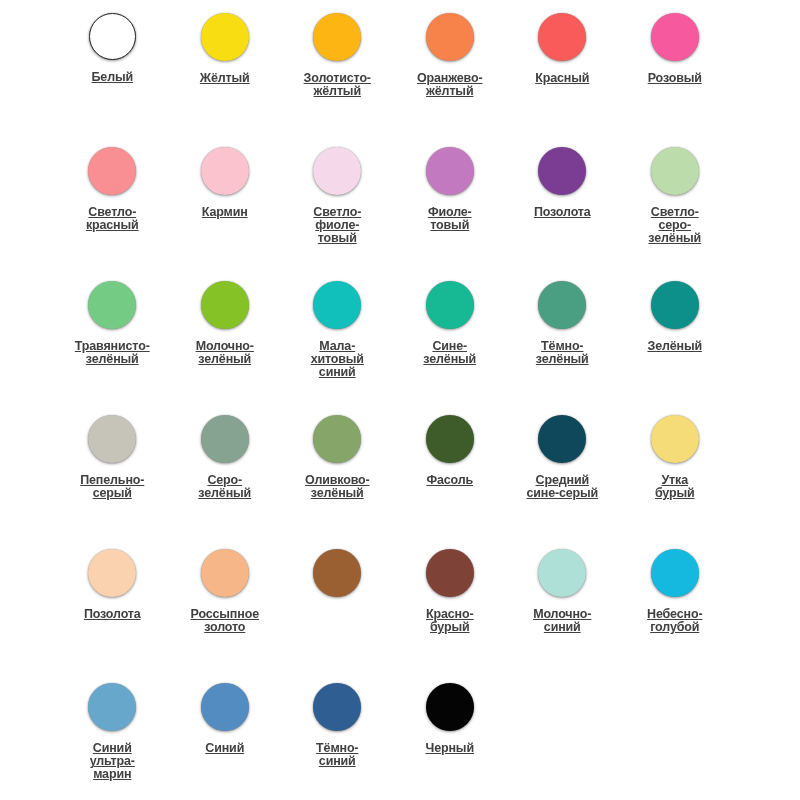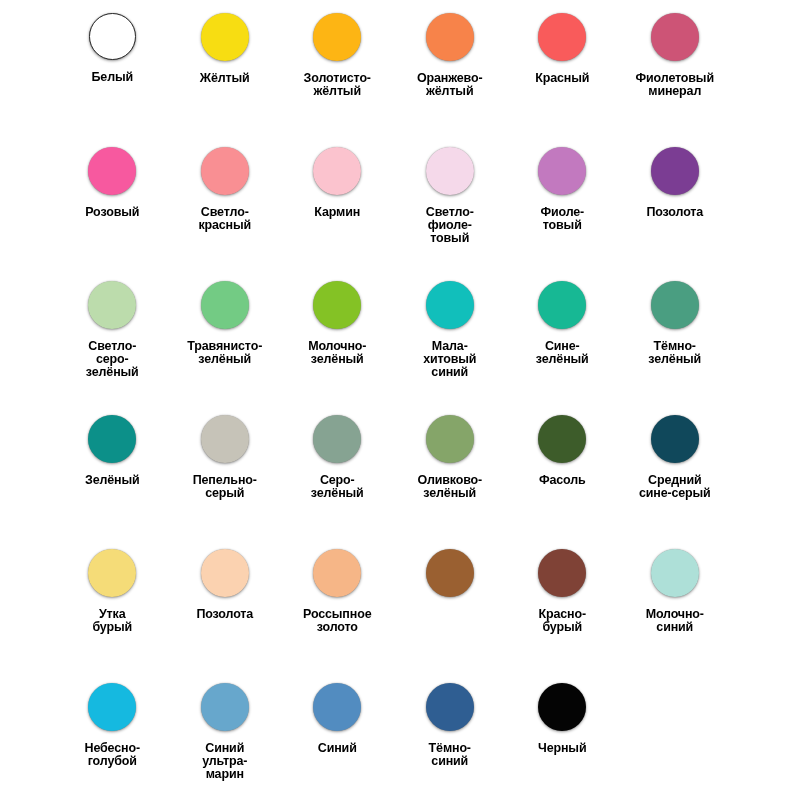--- a/index.html
+++ b/index.html
@@ -55,25 +55,26 @@
     border: 1.5px solid #2b2b2b;
     width: 45px;
     height: 45px;
   }
 
   .swatch-label {
     margin-top: 11px;
     font-size: 12.5px;
     line-height: 13.2px;
     font-weight: bold;
-    color: #000000;
+    color: #404040;
     text-align: center;
     letter-spacing: -0.15px;
     white-space: pre-line;
     width: 108px;
+    text-decoration: underline;
   }
 </style>
 </head>
 <body>
 
 <div id="palette-chart">
   <div class="swatch-grid">
       <div class="swatch-cell">
         <div class="swatch-dot outlined" style="background-color: rgb(255, 255, 255);"></div>
         <div class="swatch-label">Белый</div>
@@ -88,25 +89,20 @@
 жёлтый</div>
       </div>
       <div class="swatch-cell">
         <div class="swatch-dot" style="background-color: rgb(247, 131, 74);"></div>
         <div class="swatch-label">Оранжево-
 жёлтый</div>
       </div>
       <div class="swatch-cell">
         <div class="swatch-dot" style="background-color: rgb(249, 91, 91);"></div>
         <div class="swatch-label">Красный</div>
-      </div>
-      <div class="swatch-cell">
-        <div class="swatch-dot" style="background-color: rgb(205, 84, 118);"></div>
-        <div class="swatch-label">Фиолетовый
-минерал</div>
       </div>
       <div class="swatch-cell">
         <div class="swatch-dot" style="background-color: rgb(247, 89, 159);"></div>
         <div class="swatch-label">Розовый</div>
       </div>
       <div class="swatch-cell">
         <div class="swatch-dot" style="background-color: rgb(249, 143, 147);"></div>
         <div class="swatch-label">Светло-
 красный</div>
       </div>

